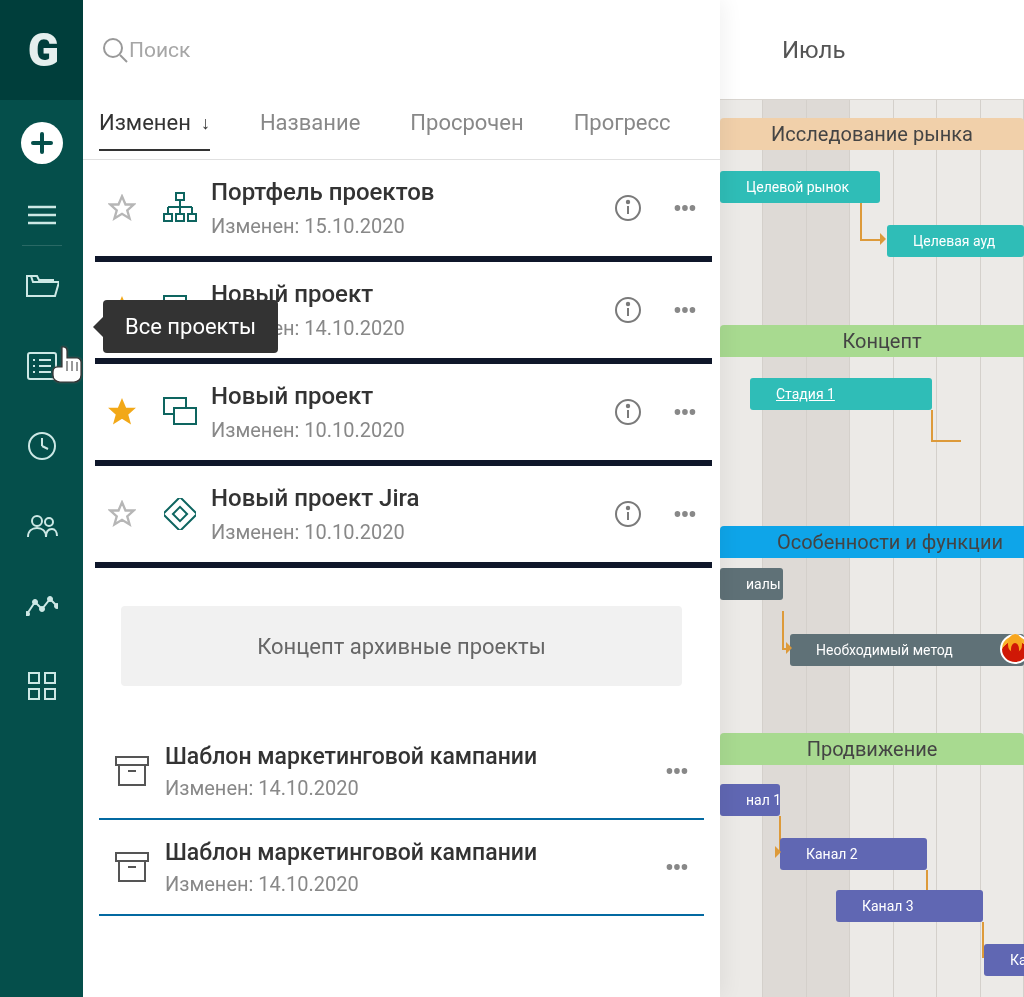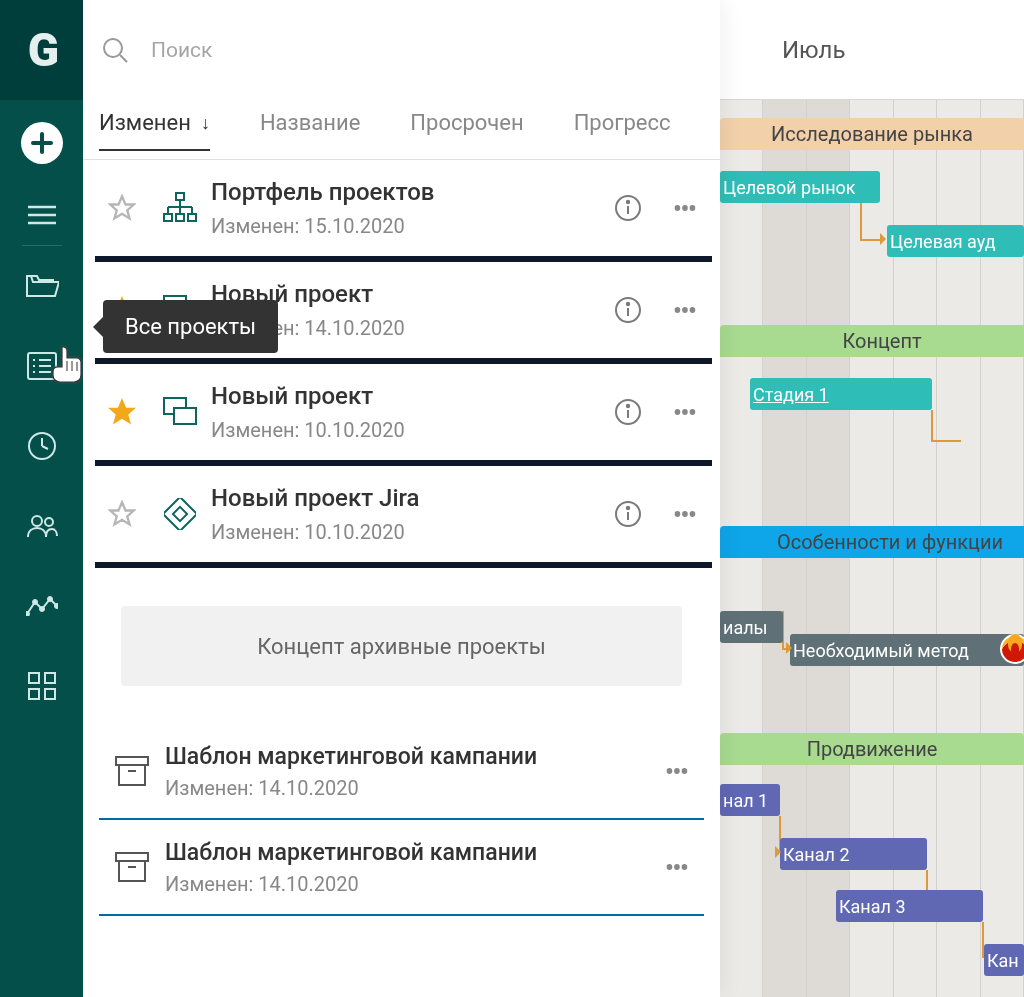--- a/index.html
+++ b/index.html
@@ -19,21 +19,21 @@
     .nav-sep { width:40px; height:1px; background:rgba(255,255,255,.15); }
 
     
     .tooltip { position:absolute; left:103px; top:300px; background:#333; color:#fff; padding:14px 22px; border-radius:4px; font-size:22px; white-space:nowrap; z-index:30; }
     .tooltip::before { content:""; position:absolute; left:-10px; top:50%; transform:translateY(-50%); border:10px solid transparent; border-right-color:#333; border-left:0; }
     .cursor { position:absolute; left:50px; top:345px; font-size:36px; z-index:31; color:#000; }
     .cursor svg { filter: drop-shadow(0 0 1px #555); }
 
     
     .panel { width:637px; background:#fff; display:flex; flex-direction:column; position:relative; z-index:10; box-shadow: 4px 0 20px rgba(0,0,0,.06);}
-    .search { display:flex; align-items:center; height:100px; padding:0 18px; gap:22px; }
+    .search { display:flex; align-items:center; height:100px; padding:0 18px; }
     .search svg { stroke:#999; }
     .search input { border:none; outline:none; font-size:21px; color:#333; flex:1; }
     .search input::placeholder { color:#a6a6a6; }
 
     .sort-row { display:flex; gap:50px; padding:0 0 0 16px; height:60px; align-items:center; border-bottom:1px solid #e0e0e0; }
     .sort-opt { font-size:22px; color:#888; cursor:pointer; display:flex; align-items:center; gap:10px; padding-bottom:14px; }
     .sort-opt.active { color:#333; border-bottom:2px solid #333; margin-bottom:-2px; }
     .sort-arrow { font-size:18px; }
 
     .project-list { flex:1; overflow:hidden; padding: 0 8px 0 8px; }
@@ -56,21 +56,21 @@
     .a-date { font-size:20px; color:#888; }
     .a-dots { width:56px; font-size:28px; color:#888; letter-spacing:-2px; text-align:center; }
 
     
     .gantt { flex:1; background:#e6e3df; position:relative; overflow:hidden; }
     .gcols { position:absolute; inset:0; display:flex; }
     .gcol { width:45.5px; border-right:1px solid #d4d0cb; background:rgba(252,252,252,.3); }
     .gcol.we { background:rgba(205,200,198,.35); }
     .gheader { position:absolute; top:0; left:0; right:0; height:100px; background:#fff; border-bottom:1px solid #d9d5d0; display:flex; align-items:center; padding-left:62px; font-size:24px; color:#555; z-index:2; }
 
-    .gbar { position:absolute; height:32px; border-radius:3px; display:flex; align-items:center; padding:0 3px; font-size:18px; color:#fff; white-space:nowrap; z-index:3; overflow:hidden; }
+    .gbar { position:absolute; height:32px; border-radius:3px; display:flex; align-items:center; padding:0 26px; font-size:14px; color:#fff; white-space:nowrap; z-index:3; overflow:hidden; }
     .ggroup { height:32px; border-radius:4px 4px 0 0; position:absolute; display:flex; align-items:center; justify-content:center; font-size:20px; z-index:3; }
     .ggroup::after { content:""; position:absolute; left:0; right:0; bottom:-4px; height:4px; }
 
     .connector { position:absolute; z-index:2; }
     .connector-h { height:2px; background:#dd9a3a; }
     .connector-v { width:2px; background:#dd9a3a; }
     .connector-arrow { position:absolute; width:0; height:0; border:6px solid transparent; border-left-color:#dd9a3a; z-index:3; }
 
     .priority-icon { position:absolute; width:30px; height:30px; border-radius:50%; background:radial-gradient(circle at 50% 75%, #d01806 60%, #f9b12a 62%); z-index:4; border:2px solid #fff; }
     .priority-icon::before { content:""; position:absolute; left:50%; top:-2px; transform:translateX(-50%); width:14px; height:18px; background:#f7a61e; border-radius:50% 50% 40% 40%; }
@@ -341,21 +341,21 @@
       <div class="ggroup" style="left: 0px; top: 118px; width: 304px; background: rgb(241, 208, 170); color: rgb(68, 68, 68);">Исследование рынка</div>
       <div class="ggroup" style="left: 0px; top: 325px; width: 324px; background: rgb(168, 218, 144); color: rgb(68, 68, 68);">Концепт</div>
       <div class="ggroup" style="left: 0px; top: 526px; width: 340px; background: #0ea5e9; color: rgb(68, 68, 68);">Особенности и функции</div>
       <div class="ggroup" style="left: 0px; top: 733px; width: 304px; background: rgb(168, 218, 144); color: rgb(68, 68, 68);">Продвижение</div>
     </div>
 
   <div id="gb">
       <div class="gbar" style="left: 0px; top: 171px; width: 160px; background: rgb(47, 189, 183);">Целевой рынок</div>
       <div class="gbar" style="left: 167px; top: 225px; width: 137px; background: rgb(47, 189, 183);">Целевая ауд</div>
       <div class="gbar" style="left: 30px; top: 378px; width: 182px; background: rgb(47, 189, 183); text-decoration: underline;">Стадия 1</div>
-      <div class="gbar" style="left: 0px; top: 611px; width: 63px; background: rgb(95, 113, 119);">иалы</div>
+      <div class="gbar" style="left: 0px; top: 568px; width: 63px; background: rgb(95, 113, 119);">иалы</div>
       <div class="gbar" style="left: 70px; top: 634px; width: 234px; background: rgb(95, 113, 119);">Необходимый метод</div>
       <div class="gbar" style="left: 0px; top: 784px; width: 60px; background: rgb(96, 103, 179);">нал 1</div>
       <div class="gbar" style="left: 60px; top: 838px; width: 147px; background: rgb(96, 103, 179);">Канал 2</div>
       <div class="gbar" style="left: 116px; top: 890px; width: 147px; background: rgb(96, 103, 179);">Канал 3</div>
       <div class="gbar" style="left: 264px; top: 944px; width: 40px; background: rgb(96, 103, 179);">Кан</div>
     </div>
 
   <div class="connector connector-v" style="left:140px; top:203px; height:36px;"></div>
   <div class="connector connector-h" style="left:140px; top:239px; width:22px;"></div>
   <div class="connector-arrow" style="left:160px; top:233px;"></div>

